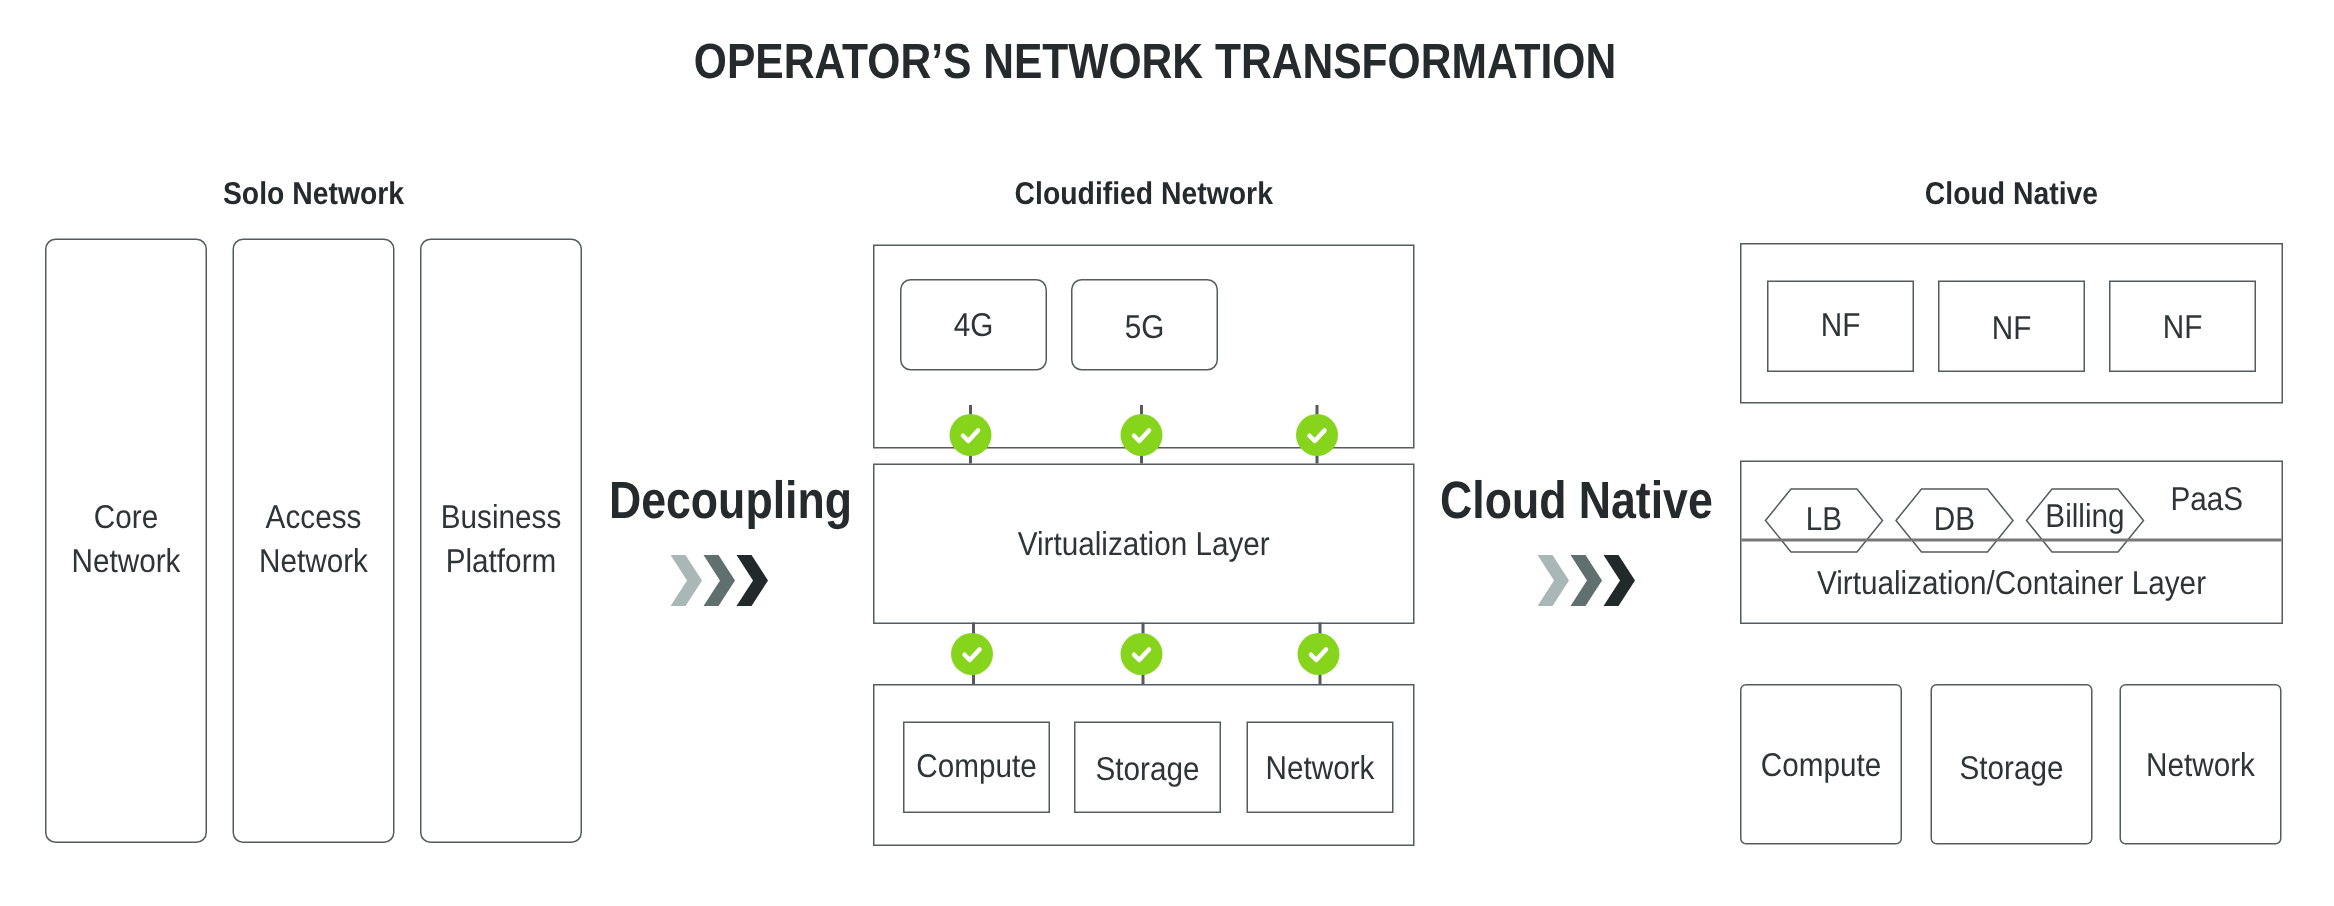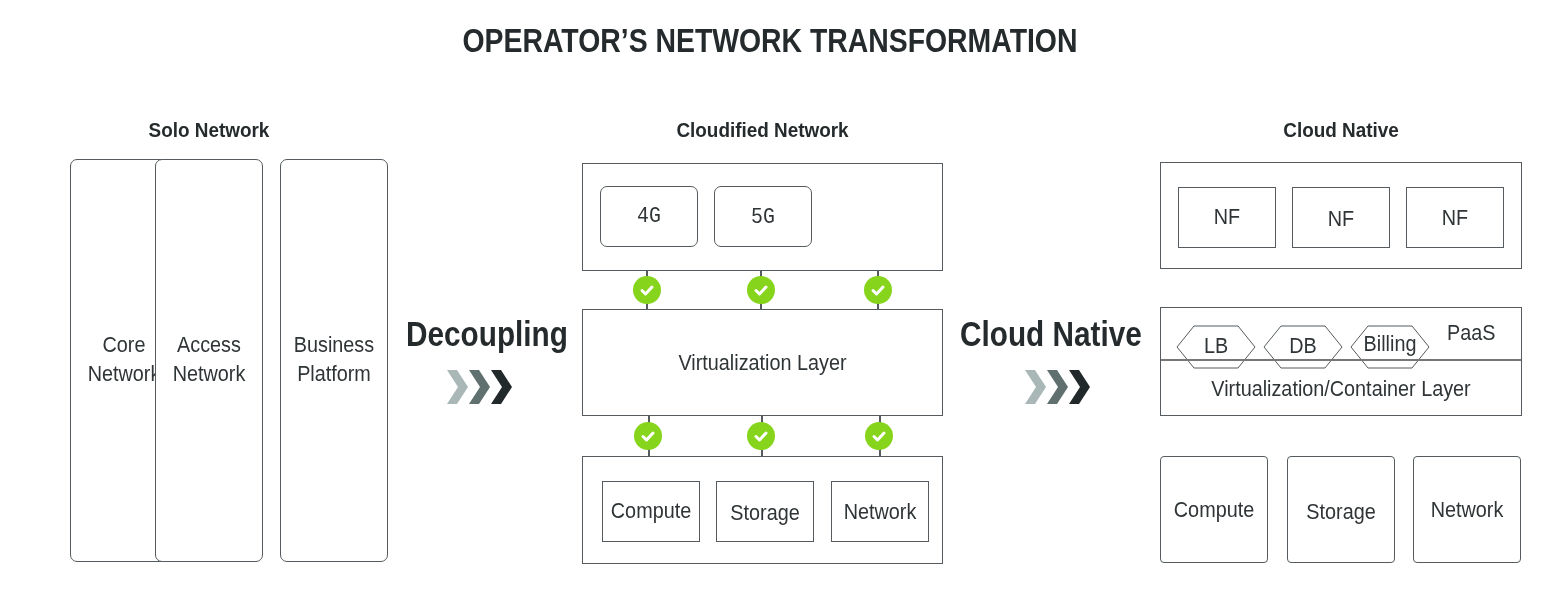--- a/index.html
+++ b/index.html
@@ -23,21 +23,21 @@
   .hex svg { position: absolute; left: 0; top: 0; }
   .hex span { position: absolute; left: 0; right: 0; top: 8px; text-align: center; font-size: 22px; color: #2f3436; transform: scaleX(0.9); }
 </style>
 </head>
 <body>
 
 <div class="abs title">OPERATOR’S NETWORK TRANSFORMATION</div>
 
 <div class="abs sect" style="left:30px;width:358px;top:118px;">Solo Network</div>
 
-<div class="box rbox" style="left:30px;top:159px;width:108px;height:403px;margin-left:40px;">
+<div class="box rbox" style="left:30px;top:159px;width:108px;height:403px;">
   <div class="label" style="top:170px;">Core</div>
   <div class="label" style="top:199px;">Network</div>
 </div>
 <div class="box rbox" style="left:155px;top:159px;width:108px;height:403px;">
   <div class="label" style="top:170px;">Access</div>
   <div class="label" style="top:199px;">Network</div>
 </div>
 <div class="box rbox" style="left:280px;top:159px;width:108px;height:403px;">
   <div class="label" style="top:170px;">Business</div>
   <div class="label" style="top:199px;">Platform</div>
@@ -47,21 +47,21 @@
 <div class="abs" style="left:447px;top:368px;width:68px;height:38px;">
   <svg width="68" height="38" viewBox="0 0 68 38">
     <polygon points="0,2 10,2 21,19 10,36 0,36 11,19" fill="#a9b8b6"></polygon>
     <polygon points="22,2 32,2 43,19 32,36 22,36 33,19" fill="#5f706f"></polygon>
     <polygon points="44,2 54,2 65,19 54,36 44,36 55,19" fill="#22292b"></polygon>
   </svg>
 </div>
 
 <div class="abs sect" style="left:582px;width:361px;top:118px;">Cloudified Network</div>
 
-<div class="box" style="left:582px;top:163px;width:361px;height:108px;font-family:Liberation Mono, monospace;">
+<div class="box" style="left:582px;top:163px;width:361px;height:136px;">
   <div class="box rbox" style="left:17px;top:22px;width:98px;height:61px;">
     <div class="label" style="top:15px;">4G</div>
   </div>
   <div class="box rbox" style="left:131px;top:22px;width:98px;height:61px;padding-left:17px;">
     <div class="label" style="top:16px;">5G</div>
   </div>
 </div>
 
 <div class="vline" style="left:646px;top:270px;height:40px;"></div>
 <div class="vline" style="left:760px;top:270px;height:40px;"></div>

